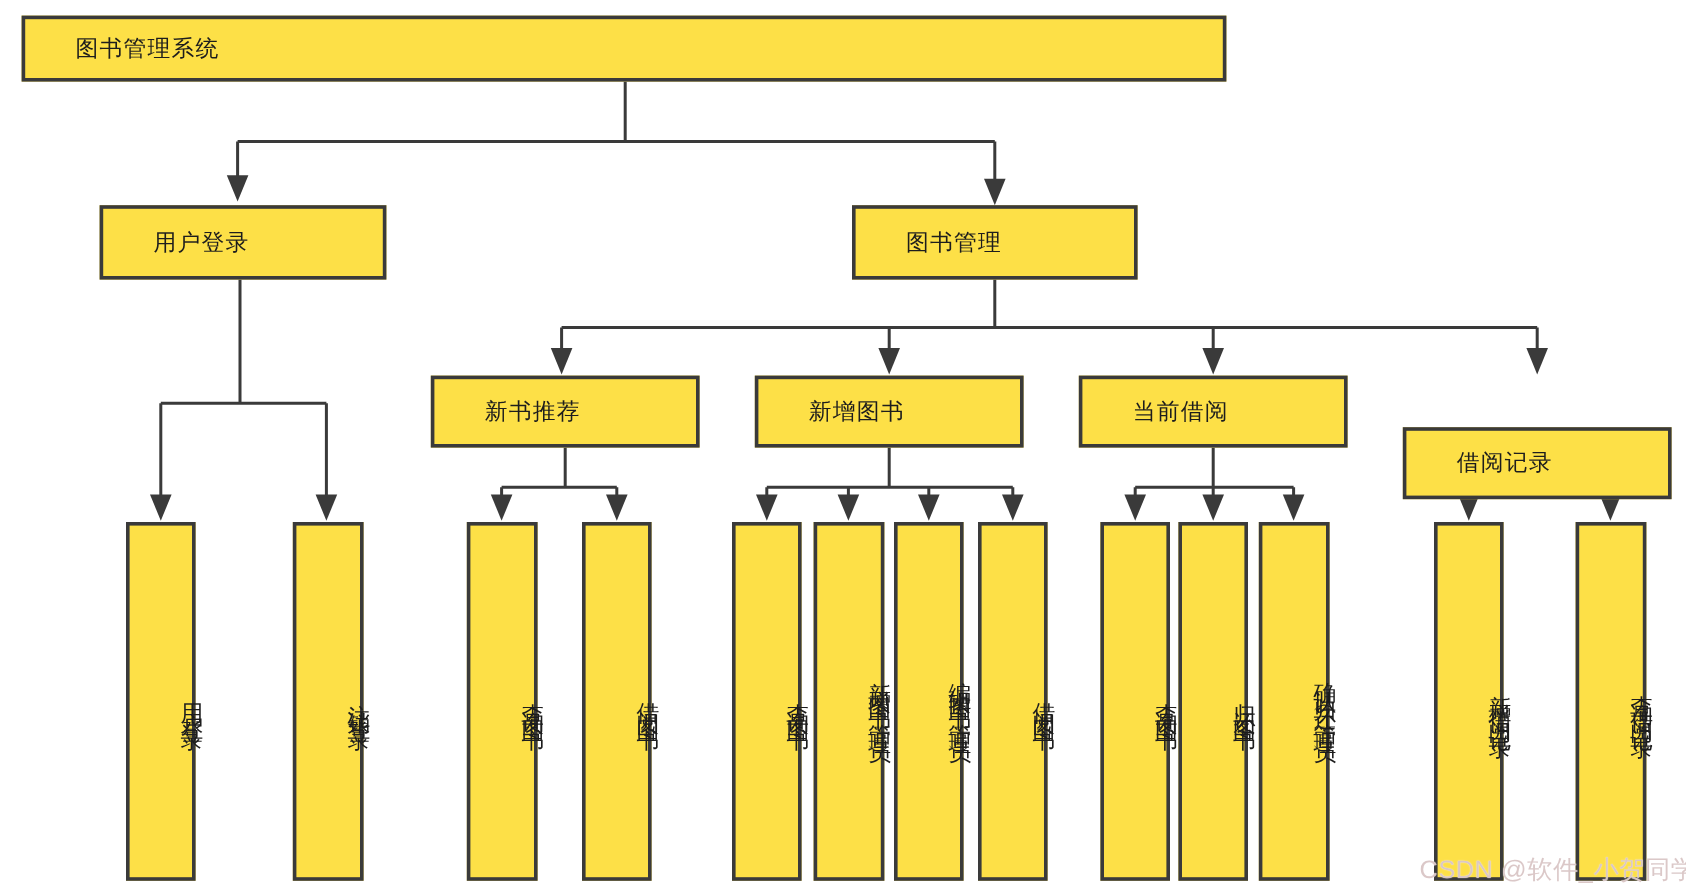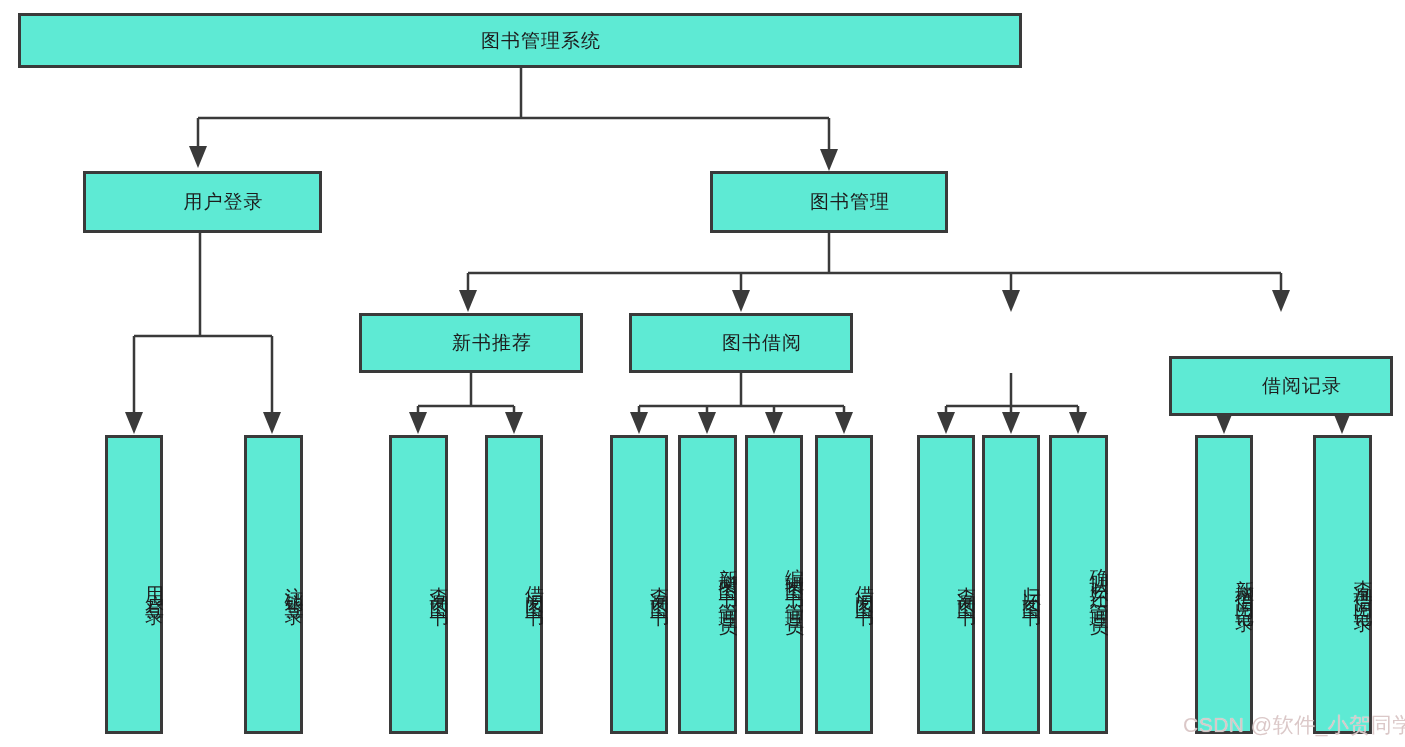--- a/index.html
+++ b/index.html
@@ -7,23 +7,23 @@
     position:relative;
     width:1405px; height:747px;
     background:#ffffff;
     font-family:"Liberation Sans","DejaVu Sans",sans-serif;
     overflow:hidden;
   }
   svg.connectors { position:absolute; left:0; top:0; z-index:0; }
   .node {
     position:absolute;
     box-sizing:border-box;
-    background:#5eead4;
+    background:#fde047;
     border:3px solid #3a3a3a;
-    display:flex; align-items:center; justify-content:center;
+    display:flex; align-items:center; 
     color:#1d1d1d;
     z-index:1;
     padding-left:42px;
   }
   .hnode { font-size:19px; letter-spacing:1px; }
   .vnode { font-size:19px; }
   .vnode .vtext {
     writing-mode:vertical-rl;
     text-orientation:mixed;
     letter-spacing:7px;
@@ -94,21 +94,24 @@
     <span>用户登录</span>
   </div>
   <div class="node hnode" style="left:359px; top:313px; width:224px; height:60px;">
     <span>新书推荐</span>
   </div>
 
   <div class="node hnode" style="left:710px; top:171px; width:238px; height:62px;">
     <span>图书管理</span>
   </div>
   <div class="node hnode" style="left:629px; top:313px; width:224px; height:60px;">
-    <span>图书借阅</span>
+    <span>新增图书</span>
+  </div>
+  <div class="node hnode" style="left:899px; top:313px; width:224px; height:60px;">
+    <span>当前借阅</span>
   </div>
   <div class="node hnode" style="left:1169px; top:313px; width:224px; height:60px;margin-top:43px;">
     <span>借阅记录</span>
   </div>
 
   <div class="node vnode" style="left:105px; top:435px; width:58px; height:299px;">
     <span class="vtext">用户登录</span>
   </div>
   <div class="node vnode" style="left:244px; top:435px; width:59px; height:299px;">
     <span class="vtext">注销登录</span>

